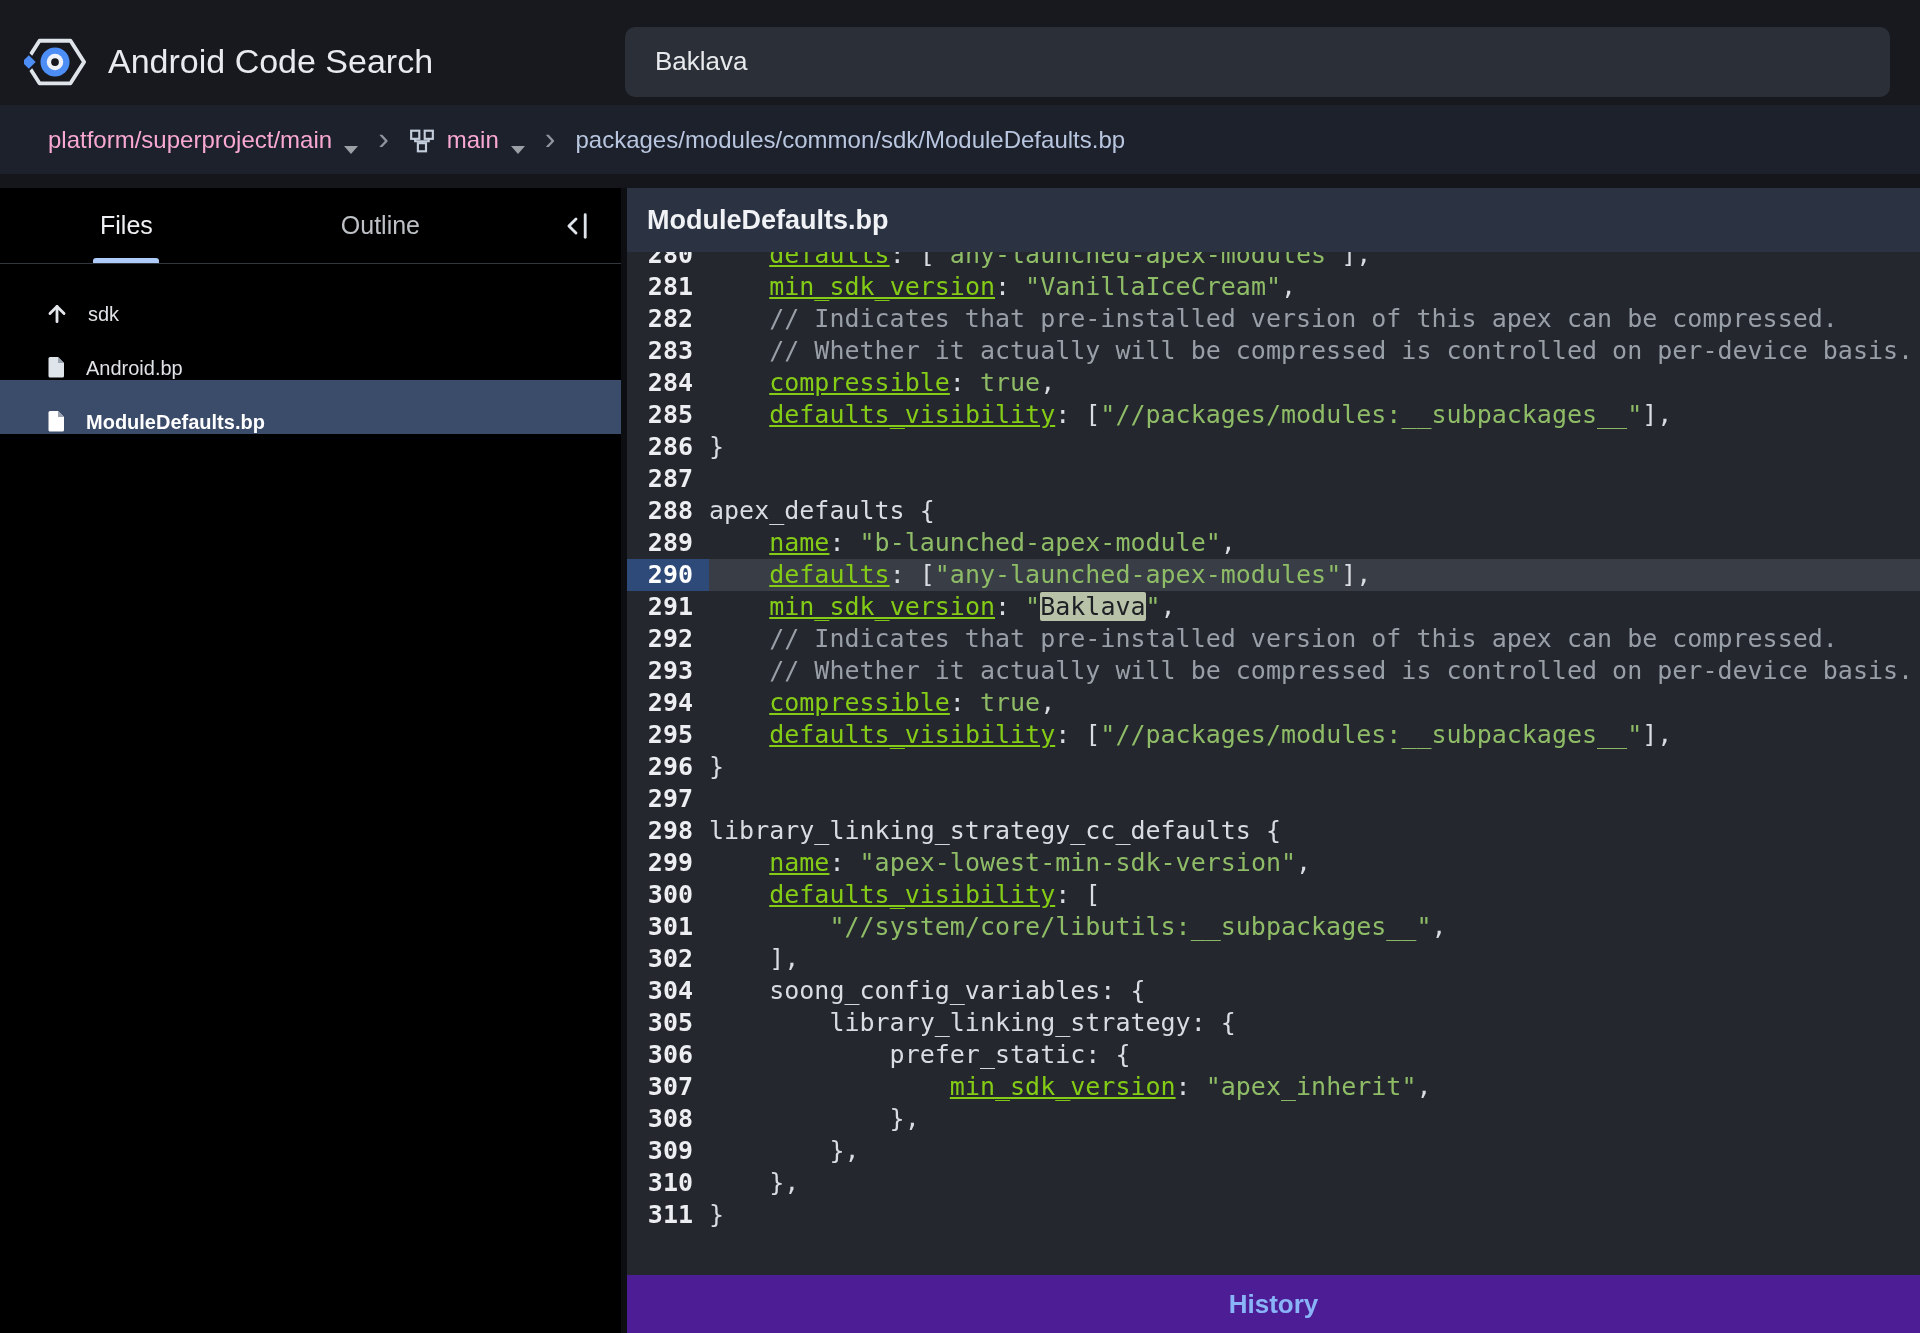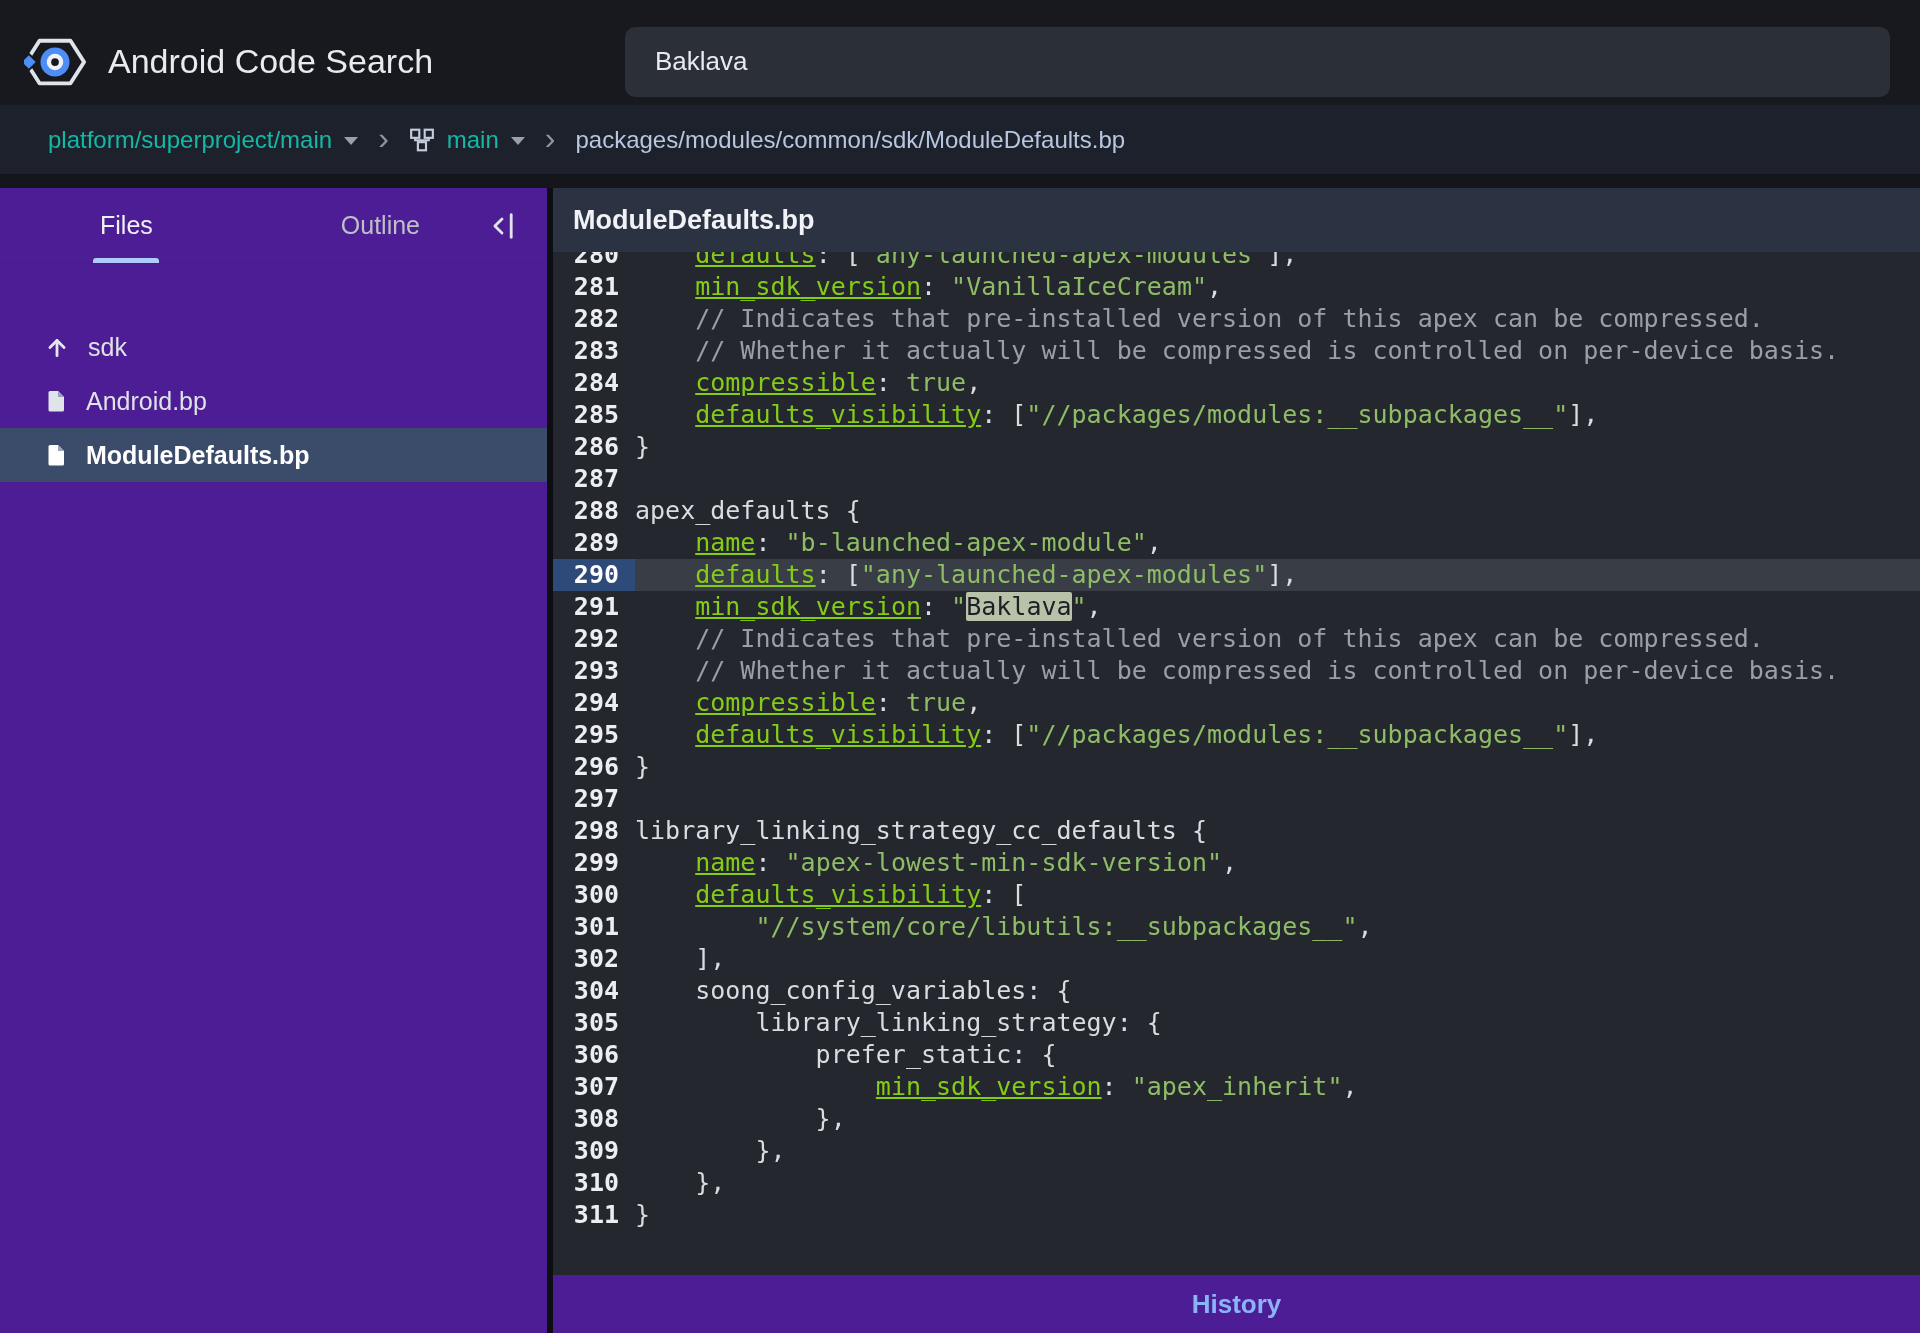--- a/index.html
+++ b/index.html
@@ -10,46 +10,46 @@
   .header { height:105px; display:flex; align-items:center; padding:18px 30px 0 24px; background:#17191f; }
   .logo { width:62px; height:62px; flex:none; cursor:pointer; }
   .app-title { color:#e8eaed; font-size:34px; font-weight:400; margin-left:22px; white-space:nowrap; }
   .search-input { margin-left:auto; width:1265px; height:70px; background:#2b2f37; border:none;
     border-radius:10px; color:#e8eaed; font-size:26px; padding:0 30px; outline:none;
     font-family:"Liberation Sans", sans-serif; }
 
   
   .breadcrumb { height:69px; background:#1c212b; display:flex; align-items:center;
     padding-left:48px; gap:20px; font-size:24px; white-space:nowrap; }
-  .crumb-btn { display:flex; align-items:center; gap:12px; color:#14b8a6; cursor:pointer; }
+  .crumb-btn { display:flex; align-items:flex-end; gap:12px; color:#f9a8d4; cursor:pointer; }
   .caret { width:0; height:0; border-left:7px solid transparent; border-right:7px solid transparent;
     border-top:8px solid #9aa0a6; margin-top:3px; }
   .crumb-sep { color:#8f959e; font-size:32px; line-height:1; margin-top:-4px; }
   .branch-icon { width:26px; height:26px; }
   .file-path { color:#b9c6e0; cursor:pointer; }
 
   .gap-strip { height:14px; background:#14161c; }
 
   
   .content { display:flex; height:1145px; }
 
   
-  .sidebar { width:547px; flex:none; background:#4c1d95; display:flex; flex-direction:column;gap:48px; }
+  .sidebar { width:621px; flex:none; background:#000000; display:flex; flex-direction:column; }
   .tabbar { height:76px; flex:none; display:flex; align-items:center; padding-left:100px;
     border-bottom:1px solid #32363e; font-size:25px; }
   .tab { height:100%; display:flex; align-items:center; position:relative; cursor:pointer; color:#bdc1c6; }
   .tab.active { color:#eef0f3; font-weight:500; }
   .tab.active .underline { position:absolute; bottom:0; left:50%; transform:translateX(-50%);
     width:66px; height:5px; border-radius:3px 3px 0 0; background:#aecbfa; }
   .tab + .tab { margin-left:188px; }
   .collapse-btn { margin-left:auto; margin-right:28px; width:34px; height:34px; cursor:pointer; }
 
   .file-list { padding-top:8px; }
-  .file-row { height:54px; display:flex; align-items:center; padding-left:44px; gap:18px;
-    font-size:25px; color:#dfe2e7; cursor:pointer; }
+  .file-row { height:54px; display:flex; align-items:flex-end; padding-left:44px; gap:18px;
+    font-size:20px; color:#dfe2e7; cursor:pointer; }
   .file-row.selected { background:#3b4b6a; color:#ffffff; font-weight:700; }
   .file-row svg { flex:none; }
 
   .divider { width:6px; flex:none; background:#0c0e12; }
 
   
   .main { flex:1; min-width:0; display:flex; flex-direction:column; background:#24272e; }
   .file-titlebar { height:64px; flex:none; background:#2b3343; display:flex; align-items:center;
     padding-left:20px; color:#f0f2f5; font-size:27px; font-weight:700; }
   .code-area { flex:1; overflow:hidden; font-family:"DejaVu Sans Mono", monospace; font-size:25px; }

